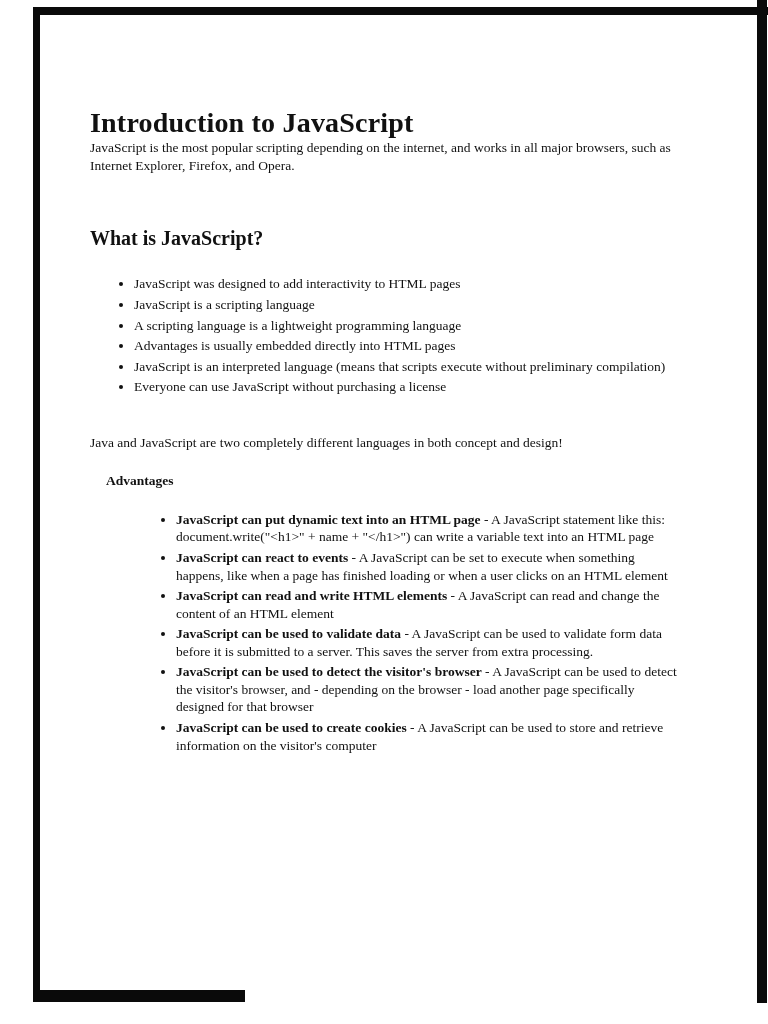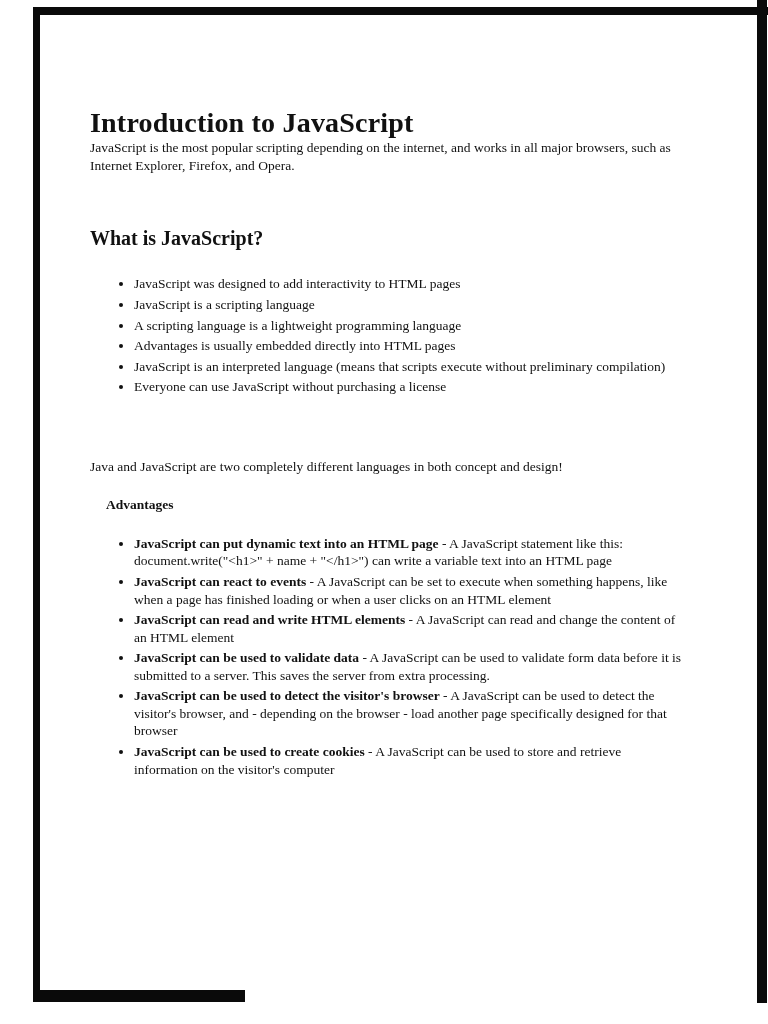--- a/index.html
+++ b/index.html
@@ -47,28 +47,28 @@
   ul.bullet-list {
     margin: 25px 0 0 0;
     padding: 0 0 0 44px;
     list-style-type: disc;
   }
   ul.bullet-list li {
     font-size: 13.5px;
     line-height: 1.3;
     margin: 0 0 3px 0;
   }
-  p.note-text { margin-top: 62px; }
+  p.note-text { margin-top: 38px; }
   p.advantages-heading {
     margin: 21px 0 0 16px;
     font-size: 13.5px;
     font-weight: bold;
   }
   ul.advantages-list { margin-top: 22px; }
-  ul.advantages-list li { margin-bottom: 3px; }
+  ul.advantages-list li { margin-bottom: 3px; margin-left: 42px; }
   .lead-bold { font-weight: bold; }
 </style>
 </head>
 <body>
 
 <div class="border-bar border-top"></div>
 <div class="border-bar border-left"></div>
 <div class="border-bar border-right"></div>
 <div class="border-bar border-bottom-left"></div>
 

